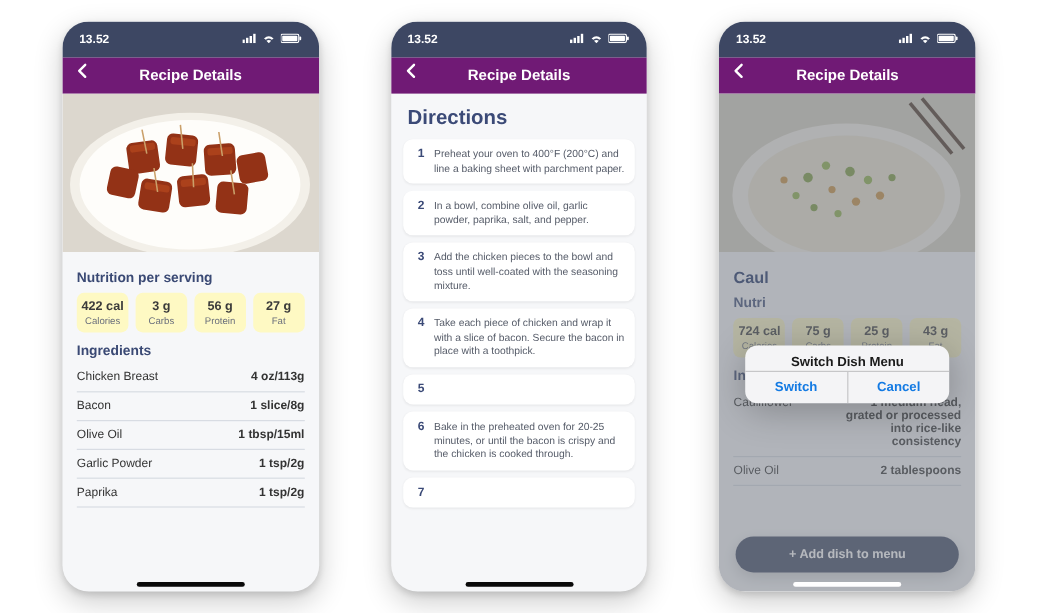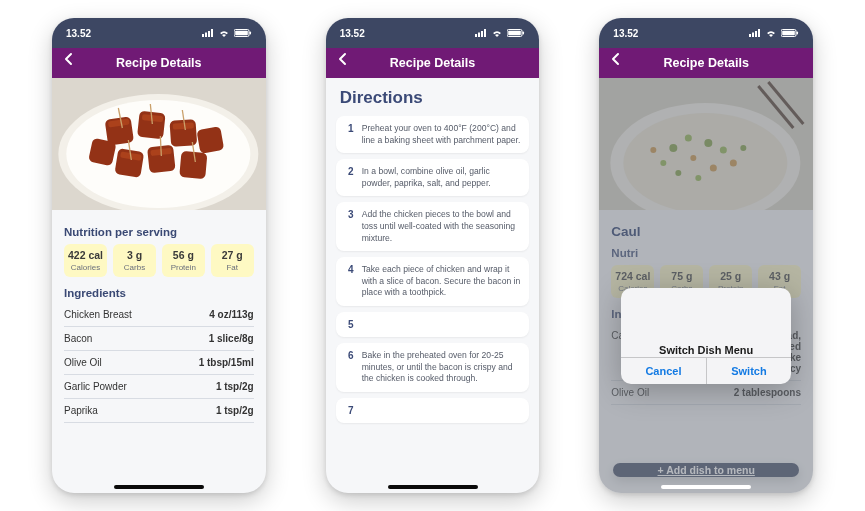--- a/index.html
+++ b/index.html
@@ -33,27 +33,27 @@
 
     .home-ind { position: absolute; bottom: 4px; left: 50%; transform: translateX(-50%); width: 90px; height: 4px; border-radius: 3px; background: #0a0a0a; }
 
     .dir-head { font-size: 17px; font-weight: 800; color: #3b4a77; padding: 10px 14px 2px; }
     .dir-card { margin: 6px 10px; background: #fff; border-radius: 8px; padding: 7px 8px 7px 6px; display: flex; gap: 8px; box-shadow: 0 1px 2px rgba(0,0,0,0.06); }
     .dir-card .num { width: 12px; font-size: 10px; font-weight: 700; color: #3b4a77; text-align: right; flex-shrink: 0; }
     .dir-card .txt { font-size: 8.6px; line-height: 1.35; color: #555b68; }
 
     .overlay { position: absolute; inset: 0; background: rgba(120,125,135,0.55); pointer-events: none; }
     .alert { position: absolute; left: 50%; top: 210px; transform: translateX(-50%); width: 170px; background: #f4f4f6; border-radius: 10px; overflow: hidden; box-shadow: 0 6px 30px rgba(0,0,0,0.25); }
-    .alert-h { font-size: 11px; font-weight: 700; color: #1a1a1a; text-align: center; padding: 8px 10px 1px; margin-top: 48px; }
+    .alert-h { font-size: 11px; font-weight: 700; color: #1a1a1a; text-align: center; padding: 8px 10px 1px; }
     .alert-m { font-size: 8px; color: #444; text-align: center; padding: 0 14px 8px; line-height: 1.25; }
     .alert-btns { display: flex; border-top: 0.5px solid #c6c6c8; }
     .alert-btns div { flex: 1; text-align: center; padding: 7px 0; font-size: 11px; font-weight: 600; color: #137ae3; }
     .alert-btns div + div { border-left: 0.5px solid #c6c6c8; }
 
-    .add-btn { position: absolute; bottom: 16px; left: 14px; right: 14px; height: 14px; background: #3d4763; color: #fff; border-radius: 16px; font-size: 10.5px; font-weight: 600; display: flex; align-items: center; justify-content: center; box-shadow: 0 4px 12px rgba(0,0,0,0.18); text-decoration: underline; }
+    .add-btn { position: absolute; bottom: 16px; left: 14px; right: 14px; height: 30px; background: #3d4763; color: #fff; border-radius: 16px; font-size: 10.5px; font-weight: 600; display: flex; align-items: center; justify-content: center; box-shadow: 0 4px 12px rgba(0,0,0,0.18); }
 
     .icon { display: inline-block; }
     .partial-title { font-size: 13.5px; font-weight: 800; color: #1b2f63; margin-top: 6px; overflow:hidden; white-space:nowrap;}
   </style>
 </head>
 <body>
 
 <div class="canvas">
 
   <div class="phone">
@@ -307,21 +307,21 @@
             <span>Olive Oil</span>
             <span class="amt">2 tablespoons</span>
           </div>
       </div>
       <div class="add-btn">+ Add dish to menu</div>
 
       <div class="overlay"></div>
       <div class="alert">
         <div class="alert-h">Switch Dish Menu</div>
         <div class="alert-btns">
+          <div>Switch</div>
           <div>Cancel</div>
-          <div>Switch</div>
         </div>
       </div>
     </div>
     <div class="home-ind" style="background:#fff;"></div>
   </div>
 
 </div>
 
 </body></html>

